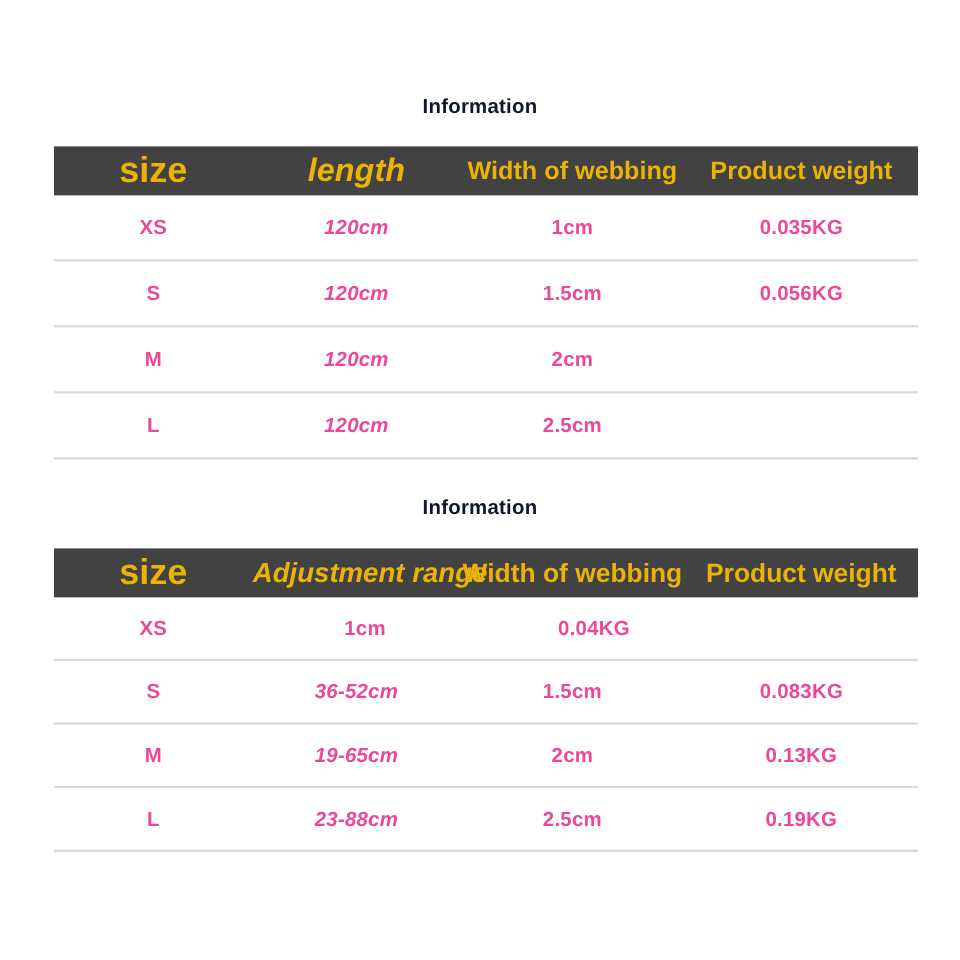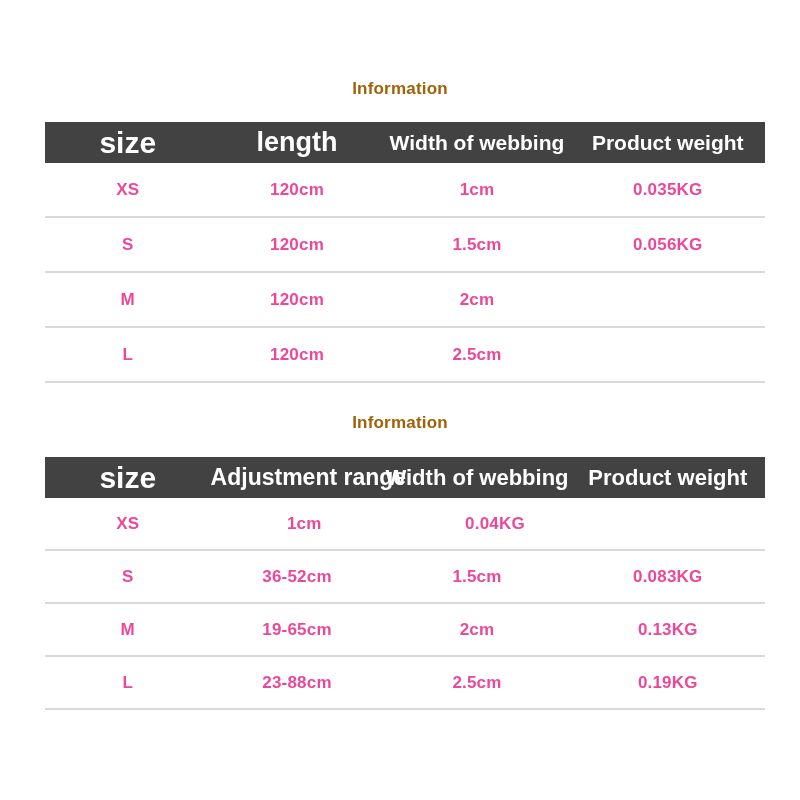--- a/index.html
+++ b/index.html
@@ -14,39 +14,39 @@
     height: 800px;
     background: #ffffff;
     overflow: hidden;
   }
   .info-title {
     margin: 0;
     text-align: center;
     font-size: 17px;
     line-height: 21px;
     font-weight: 700;
-    color: #a16207;
+    color: #0f172a;
     letter-spacing: 0.2px;
   }
   .title-1 { padding-top: 78px; }
   .title-2 { padding-top: 29px; }
   .tbl {
     width: 720px;
     margin: 0 35px 0 45px;
   }
   .tbl-1 { margin-top: 23px; }
   .tbl-2 { margin-top: 24px; }
   .thead {
     display: flex;
     align-items: center;
     height: 41px;
     background: #424242;
   }
   .th {
-    color: #ffffff;
+    color: #eab308;
     font-weight: 700;
     text-align: center;
     line-height: 41px;
     white-space: nowrap;
   }
   .tr {
     display: flex;
     align-items: center;
     border-bottom: 2px solid #d9d9d9;
     background: #ffffff;
@@ -55,21 +55,21 @@
   .tbl-2 .tr { height: 51px; }
   .td {
     text-align: center;
     font-size: 17px;
     font-weight: 700;
     color: #ec4899;
     letter-spacing: 0.2px;
   }
   
   .c1 { width: 23%; }
-  .c2 { width: 24%; }
+  .c2 { width: 24%; font-style: italic; }
   .c3 { width: 26%; }
   .c4 { width: 27%; }
   
   .tbl-1 .th.c1 { font-size: 30px; }
   .tbl-1 .th.c2 { font-size: 27px; }
   .tbl-1 .th.c3 { font-size: 21px; }
   .tbl-1 .th.c4 { font-size: 21px; }
   .tbl-2 .th.c1 { font-size: 30px; }
   .tbl-2 .th.c2 { font-size: 23px; }
   .tbl-2 .th.c3 { font-size: 22px; }

